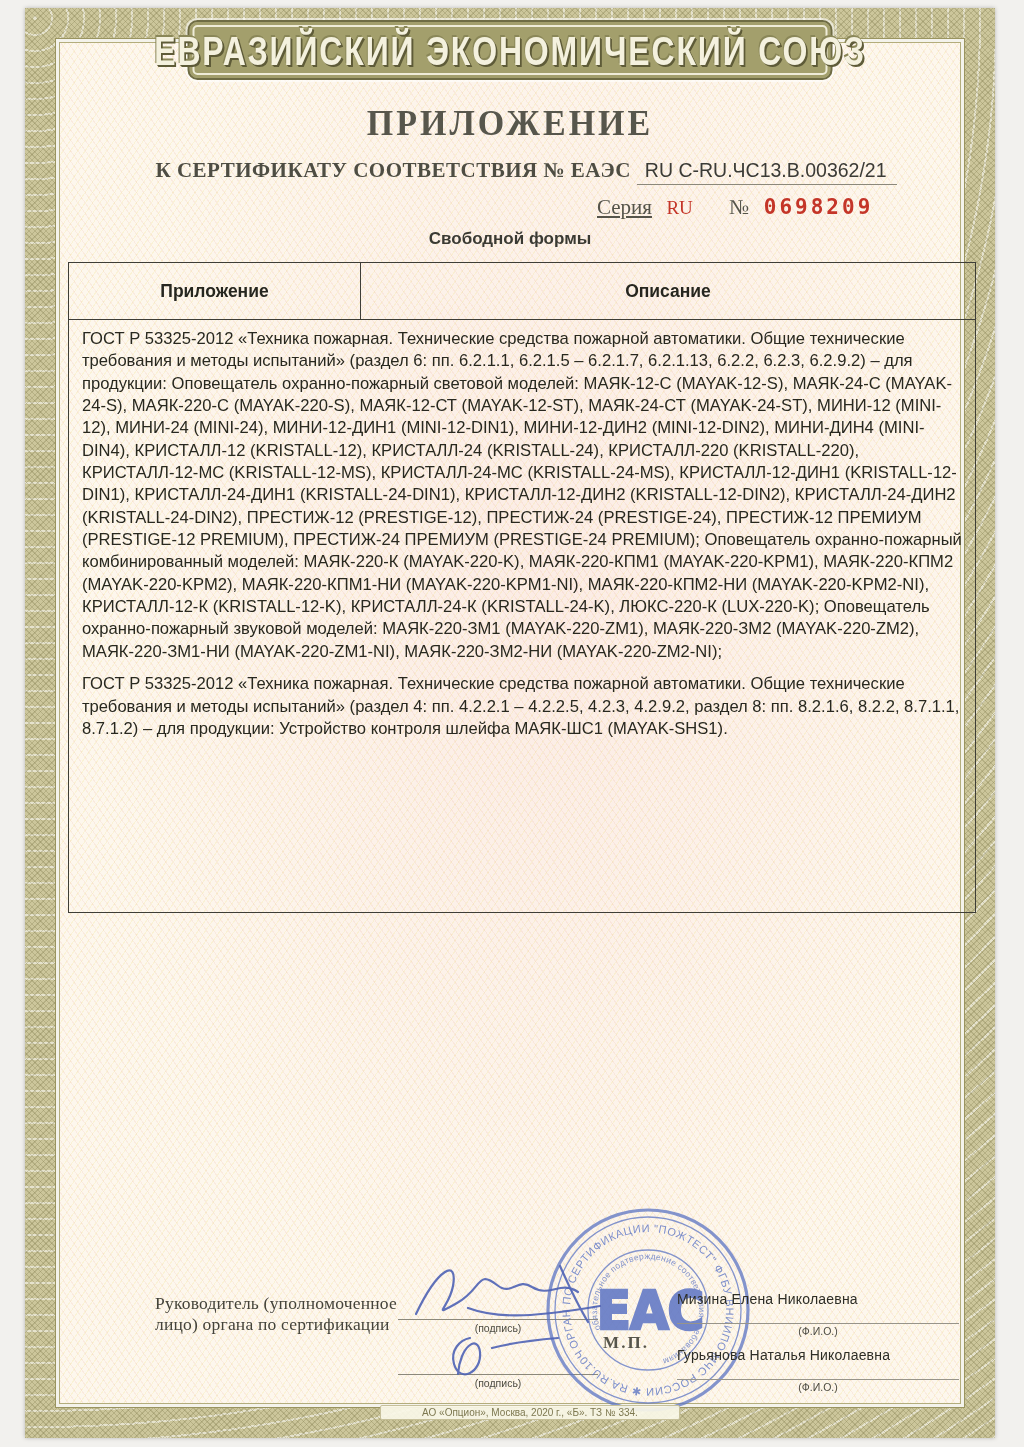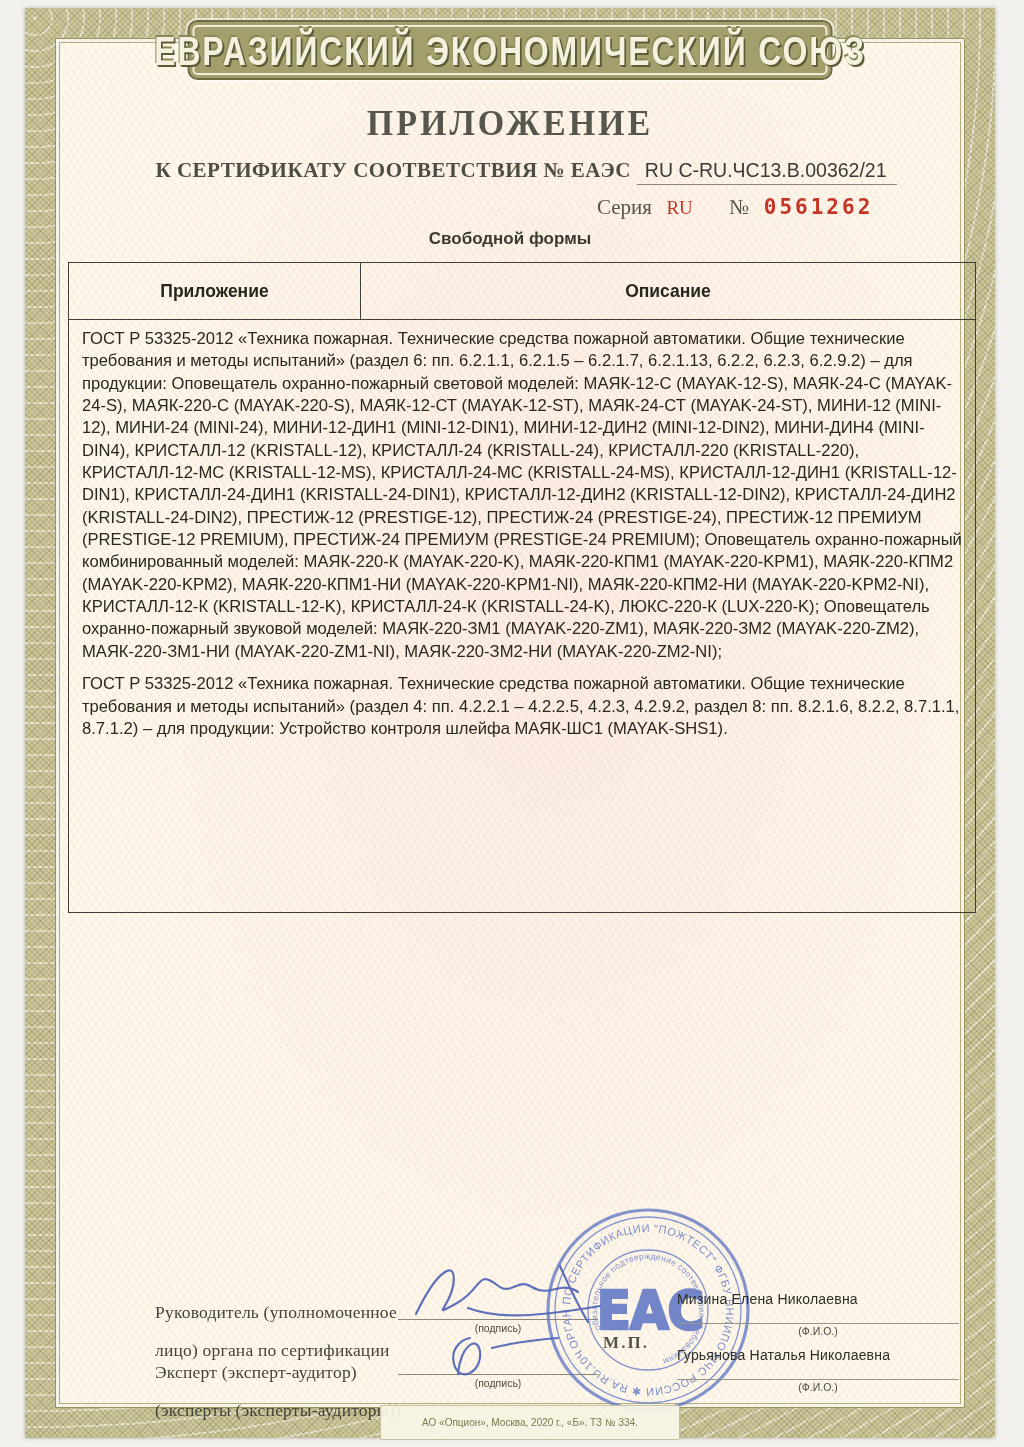--- a/index.html
+++ b/index.html
@@ -70,21 +70,21 @@
   .cert-number {
     font-family:"Liberation Sans", sans-serif;
     font-size:19.5px; color:#3b3b36;
     border-bottom:1.5px solid #8b887b;
     padding:0 10px 3px 8px; margin-left:6px;
   }
   .series-row {
     position:absolute; top:187px; left:572px; white-space:nowrap;
   }
   .series-label {
-    font-family:"Liberation Serif", serif; font-size:21px; color:#55544a;
+    font-family:"Liberation Serif", serif; font-size:21px; color:#55544a;text-decoration:underline;
   }
   .series-value {
     font-family:"Liberation Serif", serif; font-weight:normal;
     font-size:19px; color:#c43528; margin-left:10px;
   }
   .number-sign {
     font-family:"Liberation Serif", serif; font-size:21px; color:#55544a; margin-left:32px;
   }
   .form-number {
     font-family:"DejaVu Sans Mono", monospace; font-weight:bold;
@@ -117,21 +117,21 @@
   .td-desc {
     padding:8px 10px 0 13px;
     font-size:16.6px; line-height:22.35px; color:#28281f;
     overflow:hidden;
   }
   .td-desc p + p { margin-top:10px; }
   
   .sig-label {
     position:absolute; left:130px;
     font-family:"Liberation Serif", serif;
-    font-size:17.5px; line-height:38px; color:#44433a; font-weight:500;
+    font-size:17.5px; line-height:21px; color:#44433a; font-weight:500;
     letter-spacing:.2px;
   }
   .sig-label.head   { top:1285px; width:262px; }
   .sig-label.expert { top:1345px; width:268px; }
   .sig-line {
     position:absolute; left:373px; width:200px; height:0;
     border-bottom:1px solid #8b887b;
   }
   .sig-caption {
     position:absolute; left:373px; width:200px;
@@ -146,21 +146,21 @@
     display:block; text-align:center; font-size:10.5px; color:#4c4b42; padding-top:1px;
   }
   .sig-svg { position:absolute; z-index:5; }
   .stamp-svg { position:absolute; left:513px; top:1192px; z-index:4; opacity:.88; }
   
   .print-info {
     position:absolute; left:355px; top:1397px; width:300px;
     text-align:center; font-size:10px; color:#7d7850;
     background:rgba(250,247,232,.92);
     border:1px solid #c6c09a; border-radius:2px;
-    padding:11px 0; z-index:6;
+    padding:1px 0; z-index:6;
     white-space:nowrap;
   }
 </style>
 </head>
 <body>
 
 <div class="sheet">
   <div class="inner"></div>
 
   <div class="banner">
@@ -170,40 +170,39 @@
   <div class="doc-title">ПРИЛОЖЕНИЕ</div>
 
   <div class="subtitle">
     <span class="subtitle-prefix">К СЕРТИФИКАТУ СООТВЕТСТВИЯ № ЕАЭС</span><span class="cert-number">RU C-RU.ЧС13.В.00362/21</span>
   </div>
 
   <div class="series-row">
     <span class="series-label">Серия</span>
     <span class="series-value">RU</span>
     <span class="number-sign">№</span>
-    <span class="form-number">0561262</span>
+    <span class="form-number">0698209</span>
   </div>
 
   <div class="form-type">Свободной формы</div>
 
   <div class="cert-table">
     <div class="t-header">
       <div class="t-col1 th-cell">Приложение</div>
       <div class="t-col2 th-cell">Описание</div>
     </div>
     <div class="t-body">
       <div class="t-col2 td-desc">
         <p>ГОСТ Р 53325-2012 «Техника пожарная. Технические средства пожарной автоматики. Общие технические требования и методы испытаний» (раздел 6: пп. 6.2.1.1, 6.2.1.5 – 6.2.1.7, 6.2.1.13, 6.2.2, 6.2.3, 6.2.9.2) – для продукции: Оповещатель охранно-пожарный световой моделей: МАЯК-12-С (MAYAK-12-S), МАЯК-24-С (MAYAK-24-S), МАЯК-220-С (MAYAK-220-S), МАЯК-12-СТ (MAYAK-12-ST), МАЯК-24-СТ (MAYAK-24-ST), МИНИ-12 (MINI-12), МИНИ-24 (MINI-24), МИНИ-12-ДИН1 (MINI-12-DIN1), МИНИ-12-ДИН2 (MINI-12-DIN2), МИНИ-ДИН4 (MINI-DIN4), КРИСТАЛЛ-12 (KRISTALL-12), КРИСТАЛЛ-24 (KRISTALL-24), КРИСТАЛЛ-220 (KRISTALL-220), КРИСТАЛЛ-12-МС (KRISTALL-12-MS), КРИСТАЛЛ-24-МС (KRISTALL-24-MS), КРИСТАЛЛ-12-ДИН1 (KRISTALL-12-DIN1), КРИСТАЛЛ-24-ДИН1 (KRISTALL-24-DIN1), КРИСТАЛЛ-12-ДИН2 (KRISTALL-12-DIN2), КРИСТАЛЛ-24-ДИН2 (KRISTALL-24-DIN2), ПРЕСТИЖ-12 (PRESTIGE-12), ПРЕСТИЖ-24 (PRESTIGE-24), ПРЕСТИЖ-12 ПРЕМИУМ (PRESTIGE-12 PREMIUM), ПРЕСТИЖ-24 ПРЕМИУМ (PRESTIGE-24 PREMIUM); Оповещатель охранно-пожарный комбинированный моделей: МАЯК-220-К (MAYAK-220-K), МАЯК-220-КПМ1 (MAYAK-220-KPM1), МАЯК-220-КПМ2 (MAYAK-220-KPM2), МАЯК-220-КПМ1-НИ (MAYAK-220-KPM1-NI), МАЯК-220-КПМ2-НИ (MAYAK-220-KPM2-NI), КРИСТАЛЛ-12-К (KRISTALL-12-K), КРИСТАЛЛ-24-К (KRISTALL-24-K), ЛЮКС-220-К (LUX-220-K); Оповещатель охранно-пожарный звуковой моделей: МАЯК-220-ЗМ1 (MAYAK-220-ZM1), МАЯК-220-ЗМ2 (MAYAK-220-ZM2), МАЯК-220-ЗМ1-НИ (MAYAK-220-ZM1-NI), МАЯК-220-ЗМ2-НИ (MAYAK-220-ZM2-NI);</p>
         <p>ГОСТ Р 53325-2012 «Техника пожарная. Технические средства пожарной автоматики. Общие технические требования и методы испытаний» (раздел 4: пп. 4.2.2.1 – 4.2.2.5, 4.2.3, 4.2.9.2, раздел 8: пп. 8.2.1.6, 8.2.2, 8.7.1.1, 8.7.1.2) – для продукции: Устройство контроля шлейфа МАЯК-ШС1 (MAYAK-SHS1).</p>
       </div>
     </div>
   </div>
 
   <div class="sig-label head">Руководитель (уполномоченное лицо) органа по сертификации</div>
-  <div class="sig-label expert">Эксперт (эксперт-аудитор) (эксперты (эксперты-аудиторы))</div>
 
   <div class="sig-line" style="top:1311px"></div>
   <div class="sig-caption" style="top:1314px">(подпись)</div>
   <div class="sig-line" style="top:1366px"></div>
   <div class="sig-caption" style="top:1369px">(подпись)</div>
 
   <svg class="sig-svg" style="left:385px; top:1248px" width="205" height="72" viewBox="0 0 205 72">
     <g fill="none" stroke="#4f63b5" stroke-width="2.2" stroke-linecap="round" opacity=".9">
       <path d="M6,58 C 28,12 48,2 43,30 C 39,52 20,62 47,47 C 72,33 67,13 87,29 C 102,41 107,21 122,31 C 140,42 150,24 168,36"></path>
       <path d="M58,52 C 90,64 130,60 190,50"></path>

